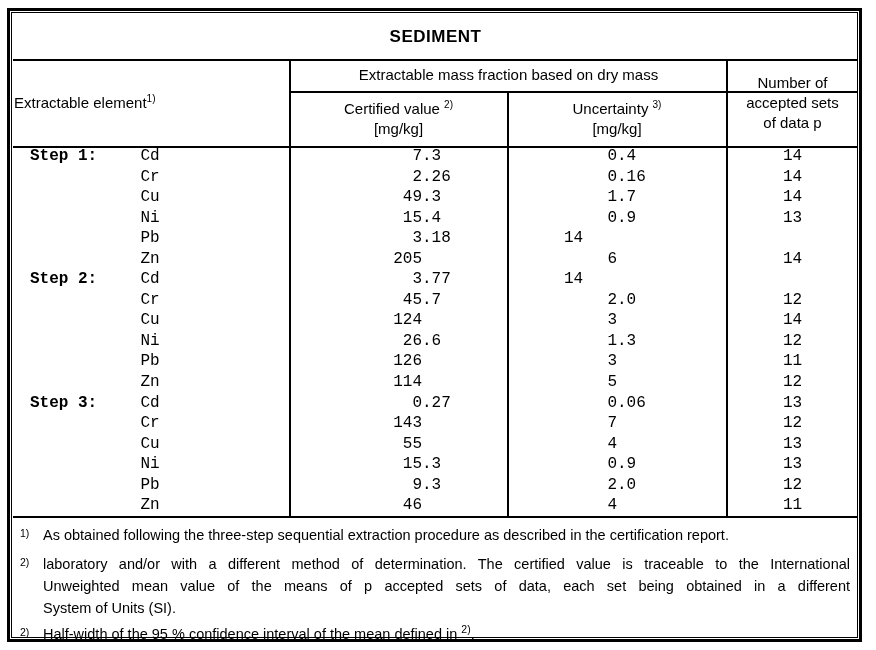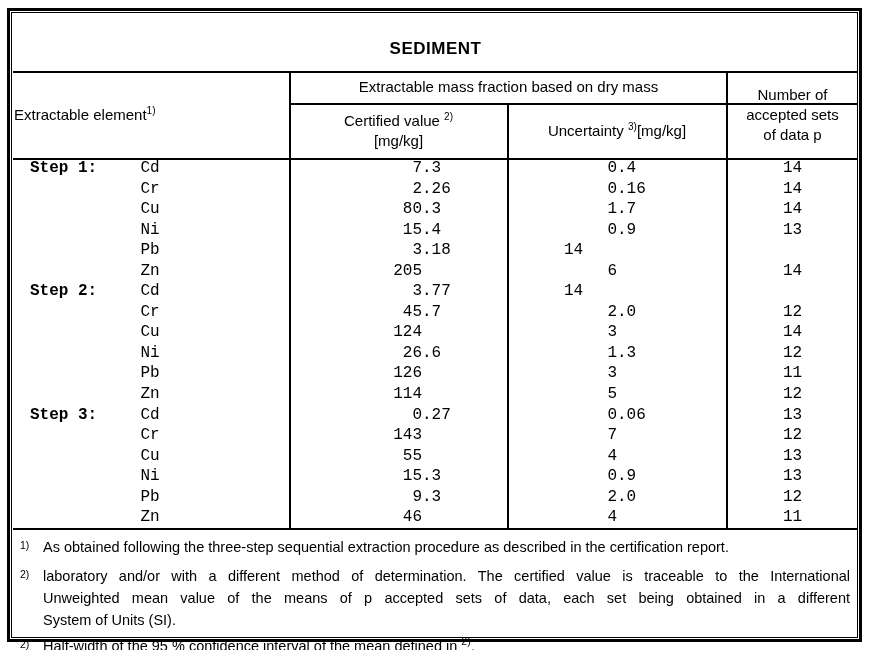--- a/index.html
+++ b/index.html
@@ -2,21 +2,21 @@
 <html><head>
 <meta charset="utf-8">
 <style>
   * { margin:0; padding:0; box-sizing:border-box; }
   html,body { width:876px; height:650px; background:#ffffff; overflow:hidden;
               font-family:"Liberation Sans","DejaVu Sans",sans-serif; color:#000; }
 
   .frame { position:absolute; left:7px; top:8px; width:855px; height:634px;
            border:3px solid #000; background:#fff; }
   .inner { position:absolute; inset:1px; border:1px solid #000; }
-  .content { position:absolute; left:1px; top:1px; width:845px; height:624px;margin-top:12px; }
+  .content { position:absolute; left:1px; top:1px; width:845px; height:624px; }
 
   
   .hline { position:absolute; height:2px; background:#000; }
   .vline { position:absolute; width:2px;  background:#000; }
   #h-title { top:45px; left:0; width:845px; }
   #h-group { top:77px; left:277px; width:568px; }
   #h-header { top:132px; left:0; width:845px; }
   #h-foot { top:502px; left:0; width:845px; }
   #v-1 { left:276px; top:45px; height:459px; }
   #v-2 { left:494px; top:77px; height:427px; }
@@ -28,21 +28,21 @@
            font-size:17px; font-weight:bold; letter-spacing:0.5px; }
 
   
   .hdr { position:absolute; display:flex; align-items:center; justify-content:center;
          text-align:center; font-size:15px; line-height:20px; }
   .hdr sup { font-size:10px; line-height:0; }
   #hdr-element { left:0; top:45px; width:277px; height:87px;
                  justify-content:flex-start; padding-left:1px; text-align:left; }
   #hdr-group   { left:277px; top:45px; width:437px; height:32px; }
   #hdr-cert    { left:277px; top:77px; width:217px; height:55px; flex-direction:column; }
-  #hdr-unc     { left:495px; top:77px; width:218px; height:55px; flex-direction:row; }
+  #hdr-unc     { left:495px; top:77px; width:218px; height:55px; flex-direction:column; }
   #hdr-sets    { left:714px; top:45px; width:131px; height:87px; }
   #hdr-sets .wrap { width:106px; }
 
   
   .rows { position:absolute; top:132px; left:0; width:845px; height:370px;
           display:flex; flex-direction:column; }
   .row { display:flex; height:20.555px; font-size:16px; line-height:20.555px;font-family:Liberation Mono, monospace; }
   .c-el   { position:relative; width:277px; }
   .c-cert { width:218px; white-space:nowrap; }
   .c-unc  { width:219px; white-space:nowrap; }
@@ -115,21 +115,21 @@
           </div>
           <div class="c-cert"><span class="int">2</span><span class="frac">.26</span></div>
           <div class="c-unc"><span class="int">0</span><span class="frac">.16</span></div>
           <div class="c-sets">14</div>
         </div>
           <div class="row">
           <div class="c-el">
             <span class="step"></span>
             <span class="elsym">Cu</span>
           </div>
-          <div class="c-cert"><span class="int">80</span><span class="frac">.3</span></div>
+          <div class="c-cert"><span class="int">49</span><span class="frac">.3</span></div>
           <div class="c-unc"><span class="int">1</span><span class="frac">.7</span></div>
           <div class="c-sets">14</div>
         </div>
           <div class="row">
           <div class="c-el">
             <span class="step"></span>
             <span class="elsym">Ni</span>
           </div>
           <div class="c-cert"><span class="int">15</span><span class="frac">.4</span></div>
           <div class="c-unc"><span class="int">0</span><span class="frac">.9</span></div>

